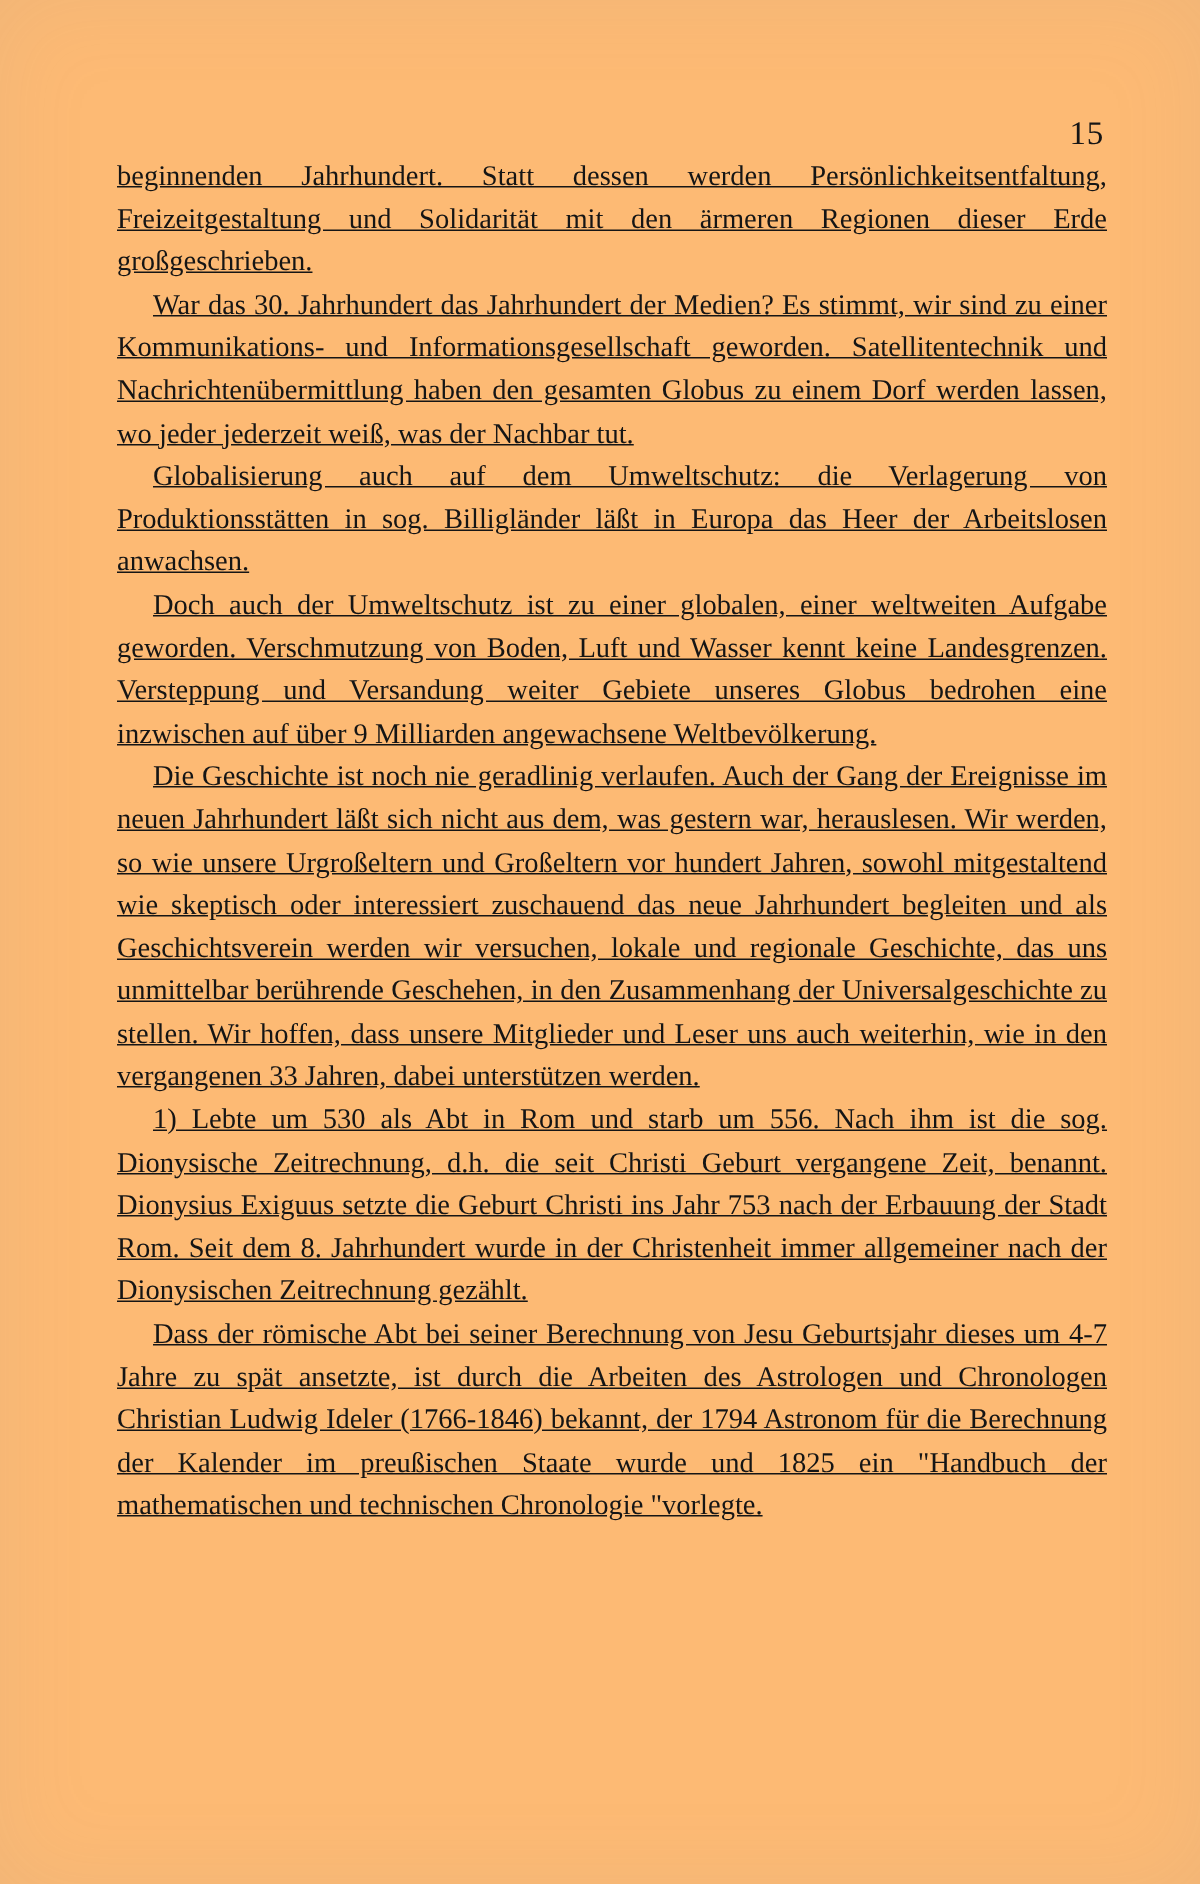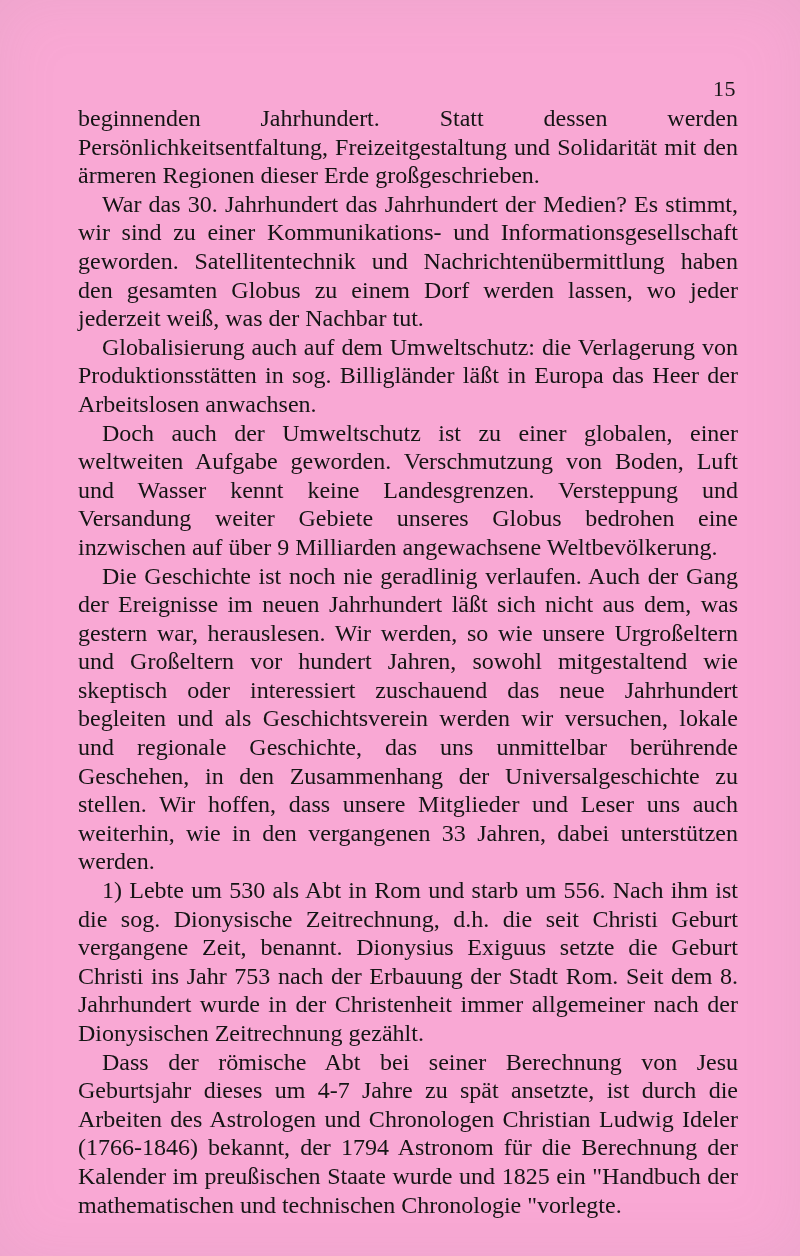--- a/index.html
+++ b/index.html
@@ -10,42 +10,43 @@
     width: 800px;
     height: 1256px;
     background: #ffffff;
     overflow: hidden;
   }
   .page {
     position: relative;
     width: 800px;
     height: 1256px;
     box-sizing: border-box;
-    background: #f9a8d4;
+    background: #fdba74;
     
     box-shadow: inset 0 0 60px rgba(150,150,145,0.12);
     font-family: "Liberation Serif", "DejaVu Serif", serif;
     color: #151515;
   }
   .page-number {
     position: absolute;
     top: 76px;
     right: 64px;
     font-size: 22px;
     letter-spacing: 0.5px;
   }
   .text-block {
     position: absolute;
     top: 104px;
     left: 78px;
     width: 660px;
-    font-size: 24px;
+    font-size: 19px;
     line-height: 28.6px;
     text-align: justify;
     text-justify: inter-word;
+    text-decoration: underline;
   }
   .text-block p {
     margin: 0;
     padding: 0;
   }
   .text-block p.indent {
     text-indent: 24px;
   }
   .space-before {
     margin-top: 28px !important;

